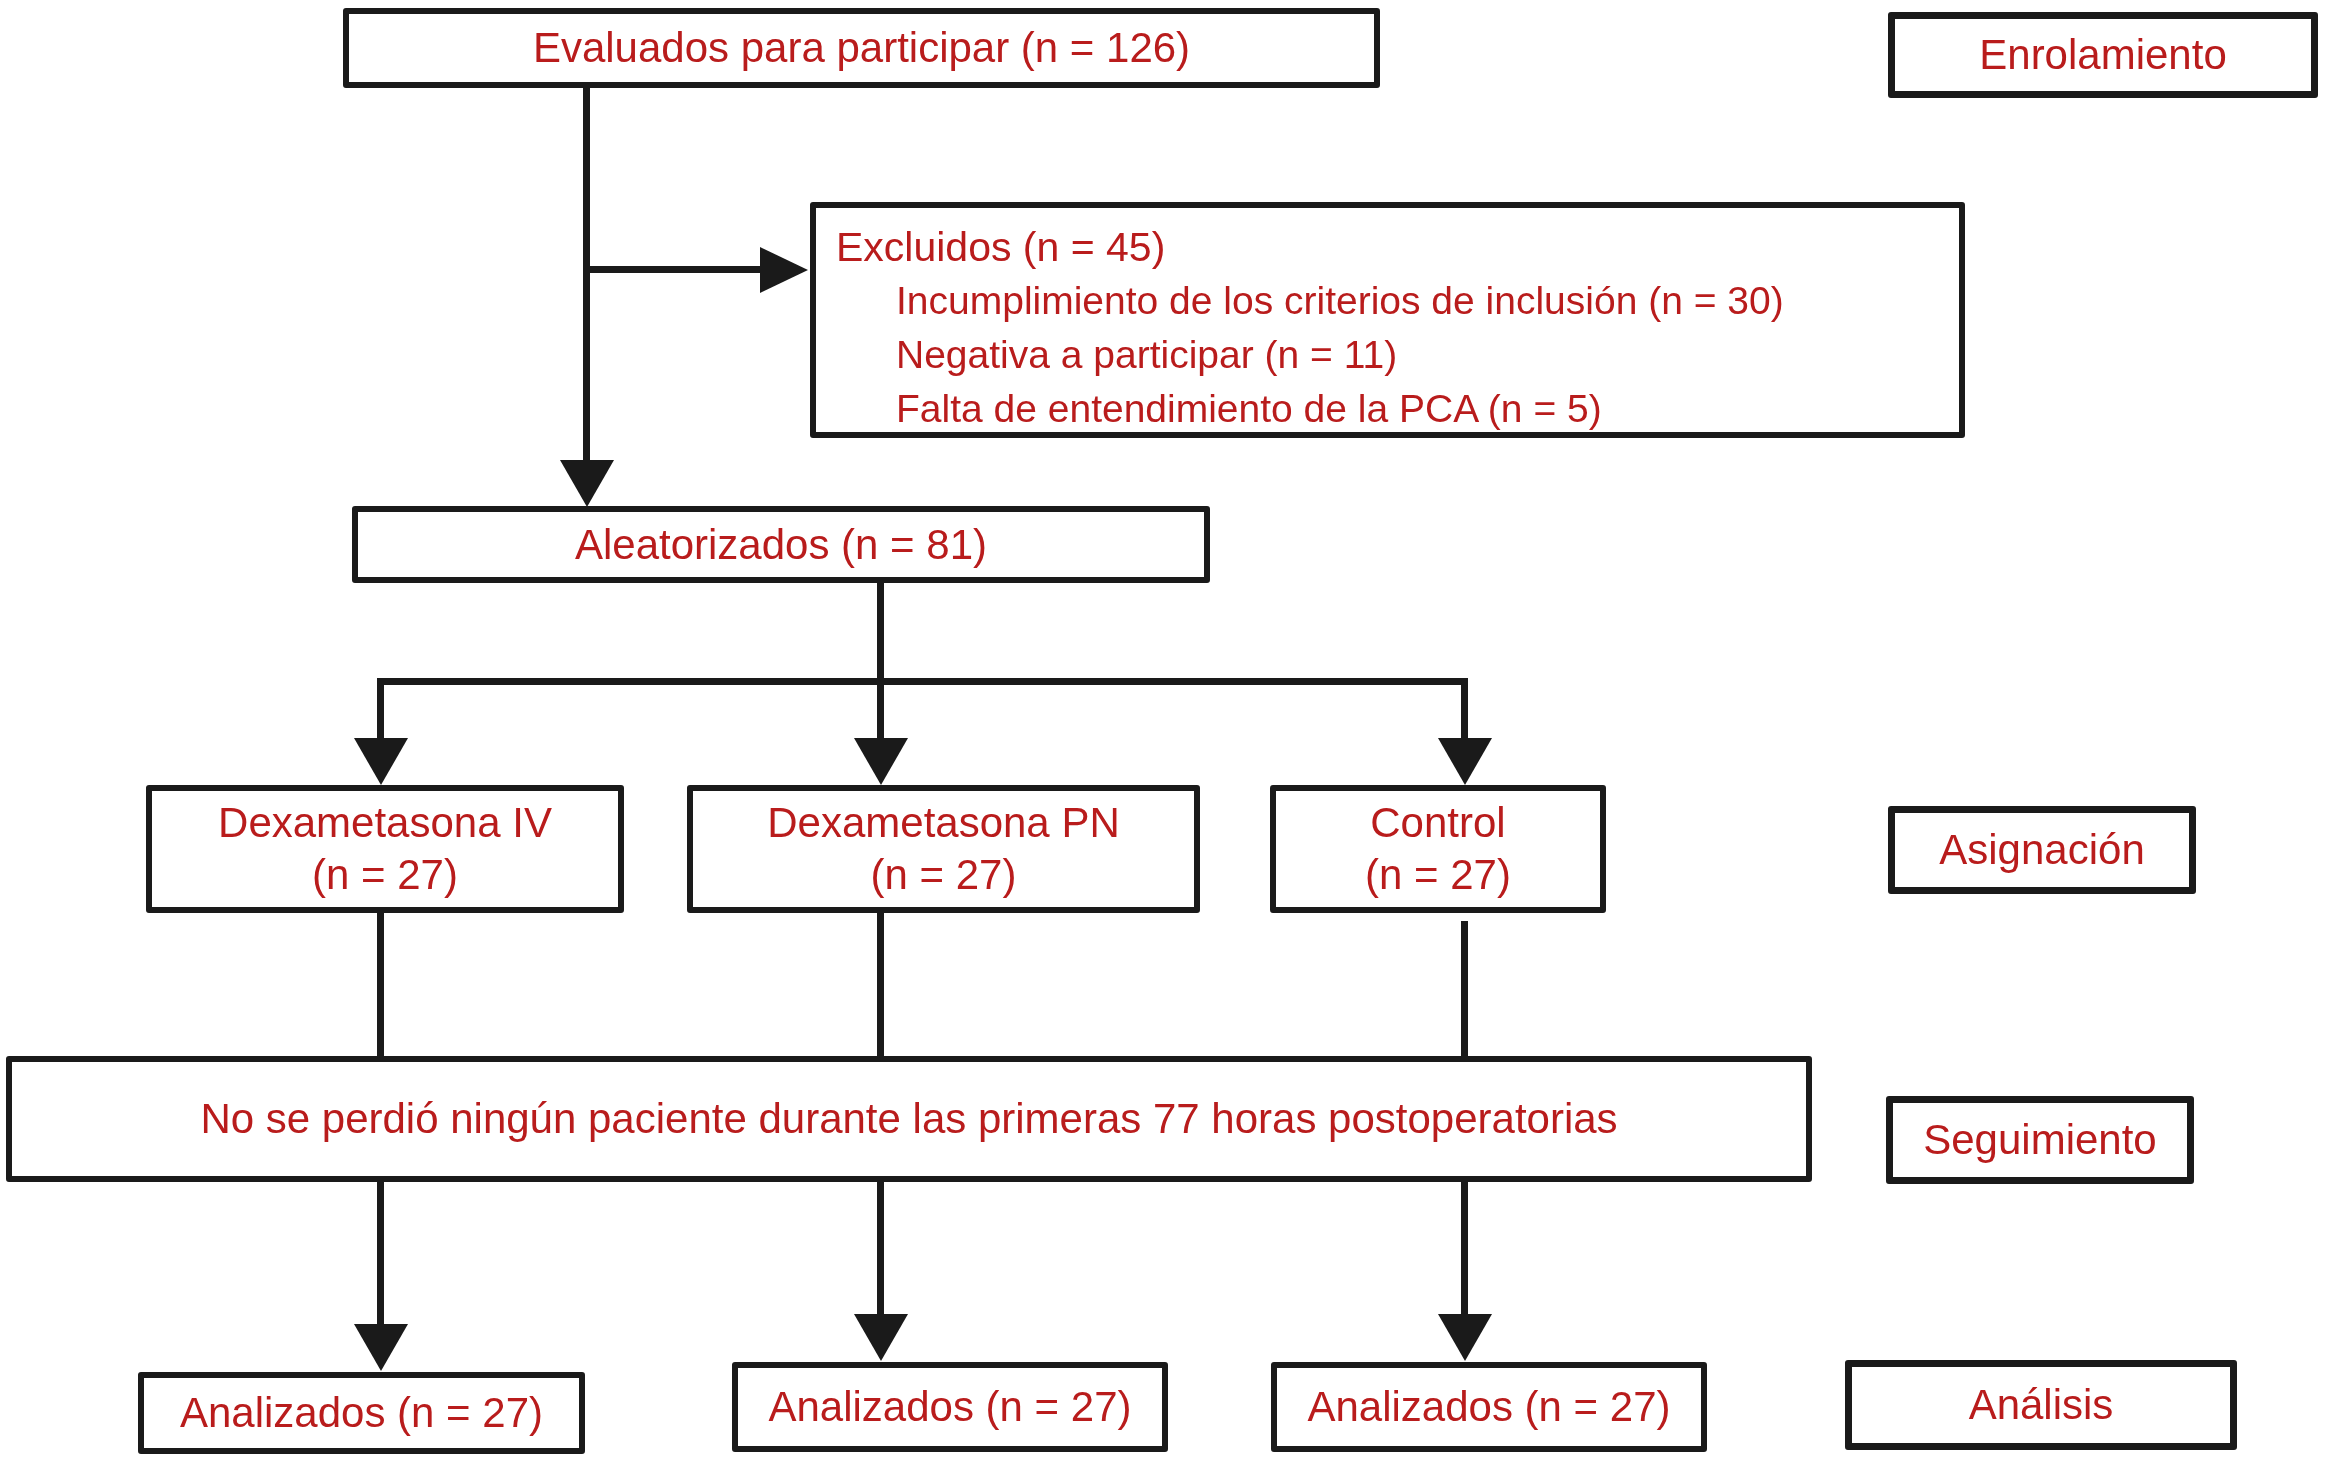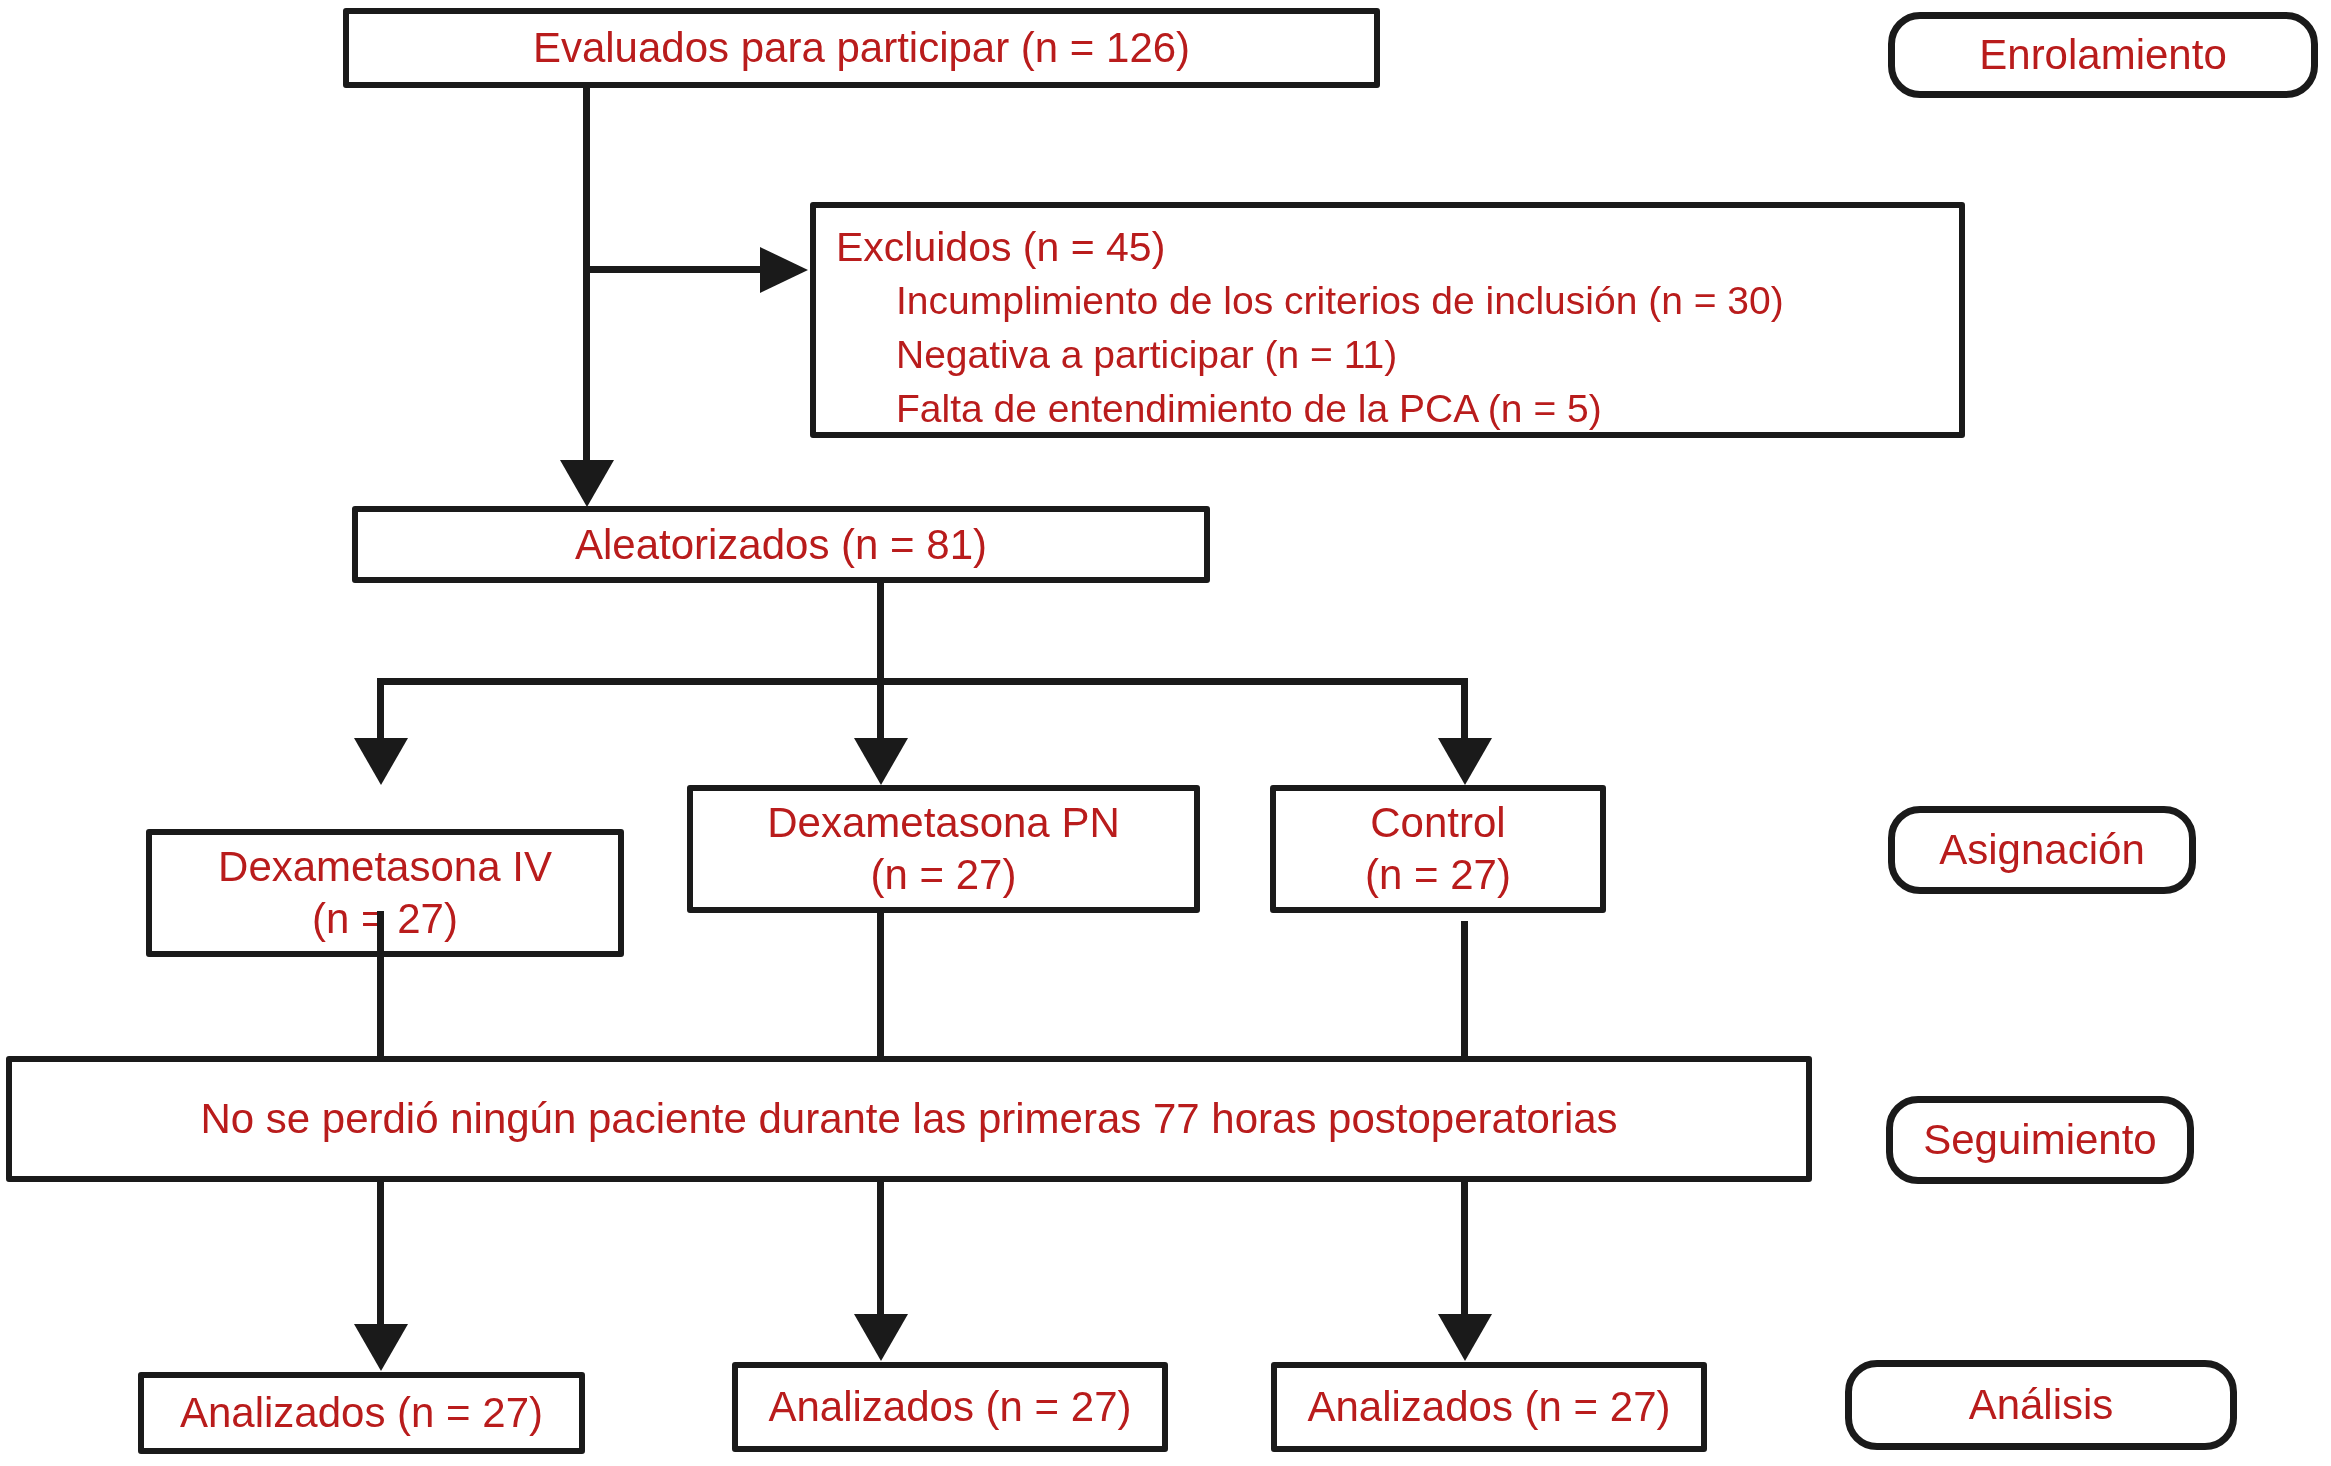--- a/index.html
+++ b/index.html
@@ -74,21 +74,20 @@
     padding-left: 80px;
     font-size: 39px;
     line-height: 54px;
     white-space: nowrap;
   }
   .group-line {
     display: block;
   }
   .stage-label {
     border-width: 7px;
-    border-radius: 32px;
   }
 </style>
 </head>
 <body>
 
 <div id="page">
 
   <div class="box" style="left:343px; top:8px; width:1037px; height:80px;">
     <span>Evaluados para participar (n = 126)</span>
   </div>
@@ -117,21 +116,21 @@
 
   <div class="vline" style="left:377px; top:682px; height:60px;"></div>
   <div class="arrow-down" style="left:354px; top:738px;"></div>
 
   <div class="vline" style="left:877px; top:682px; height:60px;"></div>
   <div class="arrow-down" style="left:854px; top:738px;"></div>
 
   <div class="vline" style="left:1461px; top:682px; height:60px;"></div>
   <div class="arrow-down" style="left:1438px; top:738px;"></div>
 
-  <div class="box" style="left:146px; top:785px; width:478px; height:128px;margin-top:44px;">
+  <div class="box" style="left:146px; top:785px; width:478px; height:128px;">
     <div>
       <span class="group-line">Dexametasona IV</span>
       <span class="group-line">(n = 27)</span>
     </div>
   </div>
 
   <div class="box" style="left:687px; top:785px; width:513px; height:128px;">
     <div>
       <span class="group-line">Dexametasona PN</span>
       <span class="group-line">(n = 27)</span>

